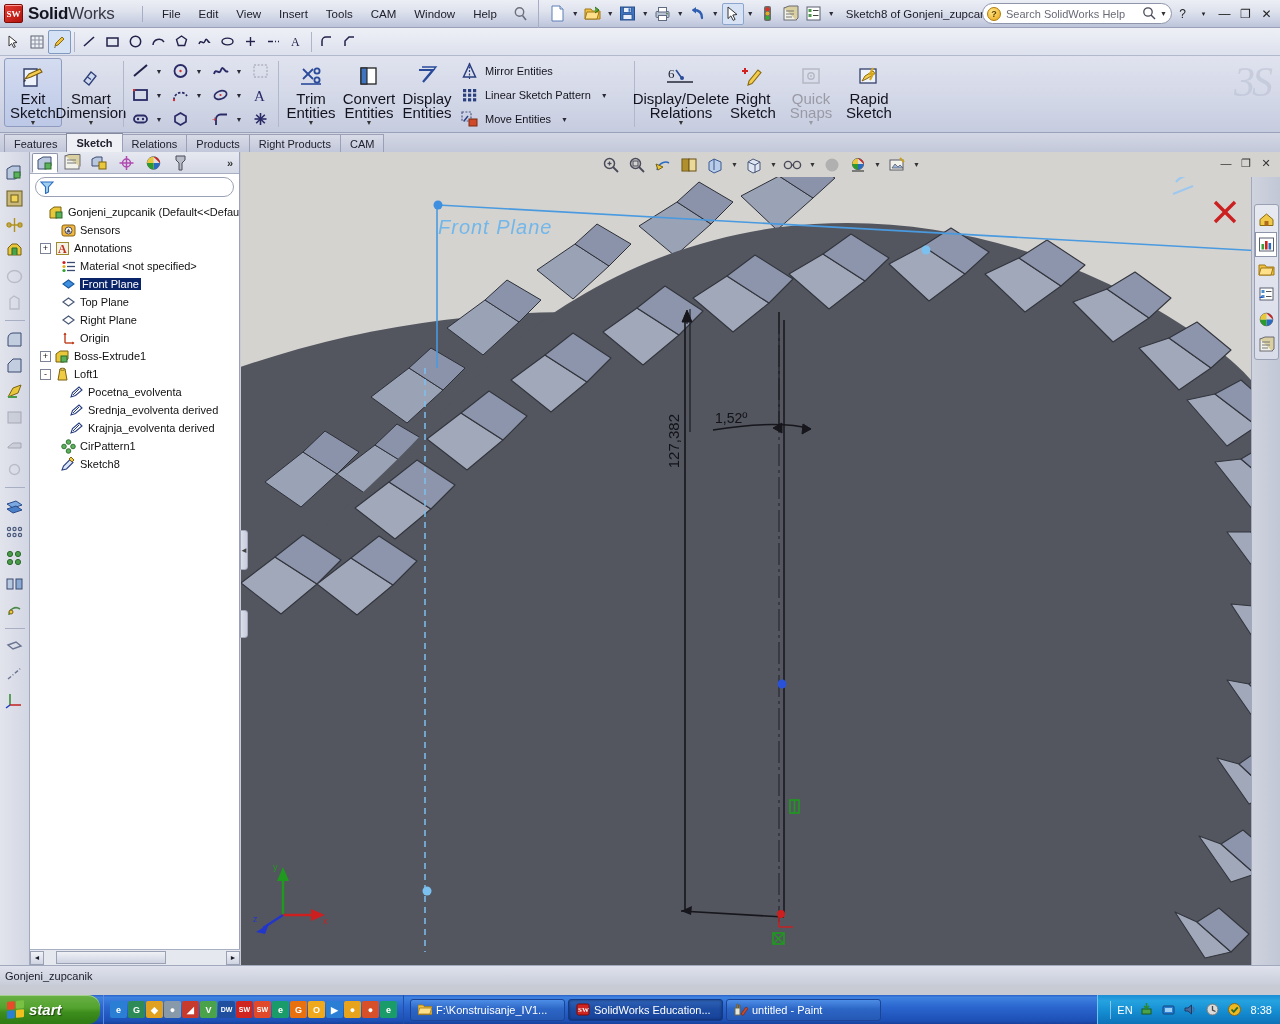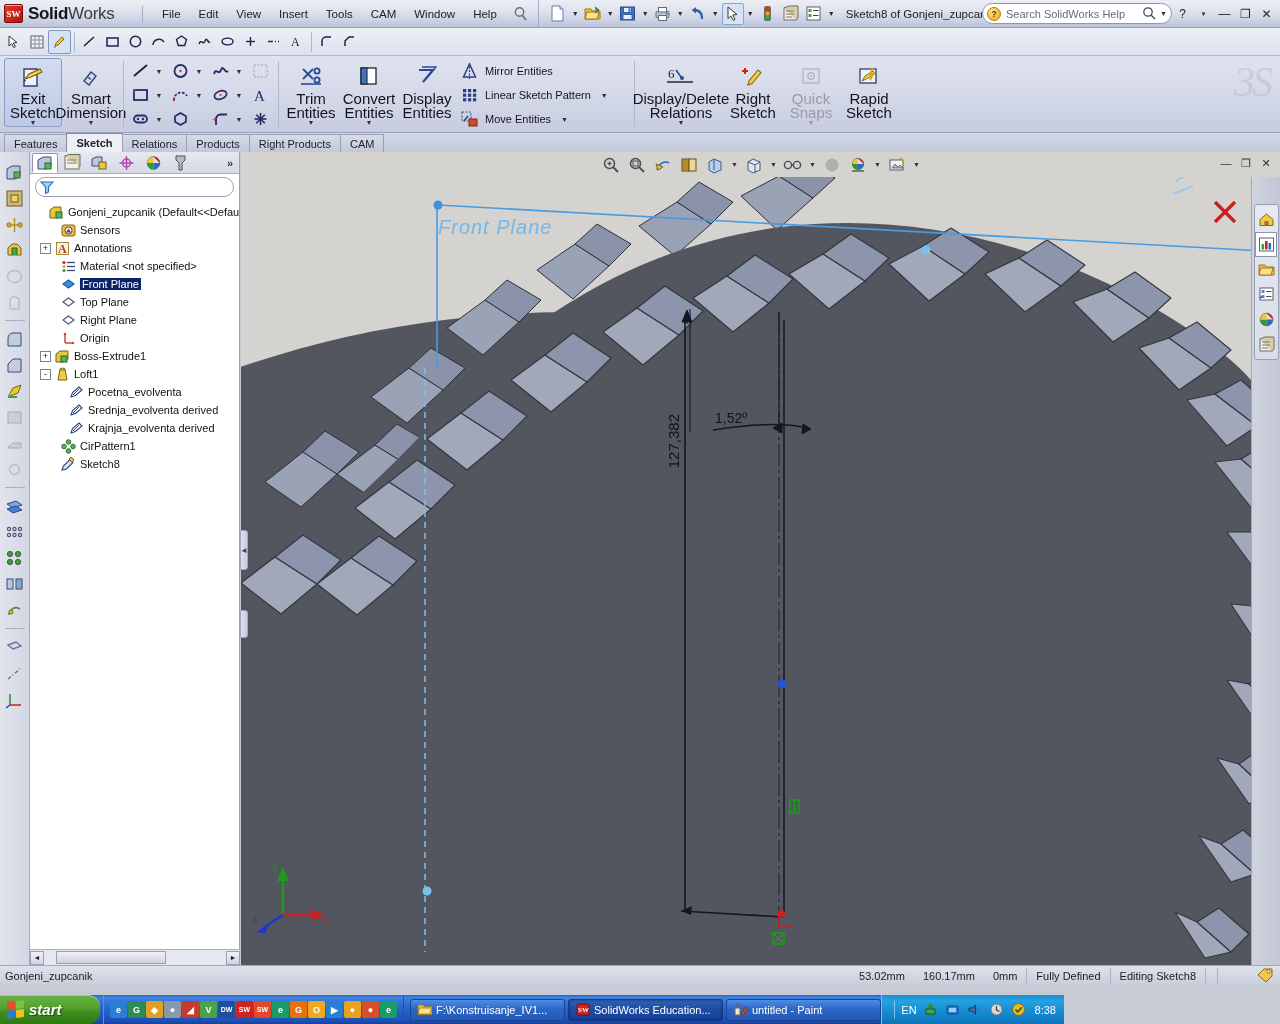--- a/index.html
+++ b/index.html
@@ -181,21 +181,21 @@
   
   .statusbar { position:absolute; left:0; top:965px; width:1280px; height:20px;
      background:linear-gradient(180deg,#dfe2ec,#c8cdda); border-top:1px solid #a3a9bd;
      display:flex; align-items:center; font-size:11px; color:#1b1b28; }
   .sb-left { padding-left:5px; }
   .sb-right { margin-left:auto; display:flex; align-items:center; gap:0; padding-right:6px;}
   .sb-cell { padding:0 9px; border-left:1px solid #aeb4c4; height:16px; line-height:16px;}
   .sb-cell.nb { border-left:none; }
 
   
-  .taskbar { position:absolute; left:0; top:995px; width:1064px; height:29px;
+  .taskbar { position:absolute; left:0; top:995px; width:1280px; height:29px;
      background:linear-gradient(180deg,#2a62c8 0%,#3f82e0 8%,#2b67cf 40%,#1c4fb5 90%,#17409a 100%);
      display:flex; align-items:center; }
   .startbtn { width:100px; height:29px;
      background:linear-gradient(180deg,#69b145 0%,#53a22e 45%,#3d8d1d 60%,#2f7a14 100%);
      border-radius:0 12px 12px 0; display:flex; align-items:center; gap:5px; padding-left:7px;
      box-shadow: inset 0 1px 0 rgba(255,255,255,.4);}
   .start-flag { width:17px;height:17px;display:grid;grid-template-columns:1fr 1fr;
      grid-template-rows:1fr 1fr; gap:1px; transform:skewY(-6deg);}
   .sf { border-radius:1px; }
   .start-txt { color:#fff; font-size:15px; font-style:italic; font-weight:bold;
@@ -1423,34 +1423,20 @@
               <line x1="4" y1="9" x2="12" y2="9" stroke="#777"></line>
               <line x1="4" y1="12" x2="10" y2="12" stroke="#777"></line>
             </svg>
           </div>
       </div>
     </div>
   </div>
 
   <div class="statusbar">
     <div class="sb-left">Gonjeni_zupcanik</div>
-    <div class="sb-right">
-      <div class="sb-cell nb">53.02mm</div>
-      <div class="sb-cell nb">160.17mm</div>
-      <div class="sb-cell nb">0mm</div>
-      <div class="sb-cell">Fully Defined</div>
-      <div class="sb-cell">Editing Sketch8</div>
-      <div class="sb-cell" style="width:12px;padding:0"></div>
-      <div class="sb-cell" style="width:12px;padding:0"></div>
-      <div style="width:28px"></div>
-      <div><svg width="17" height="16" viewBox="0 0 17 16">
-            <path d="M1 8l6-6h8v7l-6 6z" fill="#f0c84a" stroke="#8a6a10"></path>
-            <circle cx="11.5" cy="4.5" r="1.6" fill="#fff" stroke="#8a6a10"></circle>
-          </svg></div>
-    </div>
   </div>
 
   <div class="taskbar">
     <div class="startbtn">
       <div class="start-flag">
         <div class="sf" style="background:#e84a2a"></div>
         <div class="sf" style="background:#7ac043"></div>
         <div class="sf" style="background:#2a7fd4"></div>
         <div class="sf" style="background:#f0c020"></div>
       </div>

